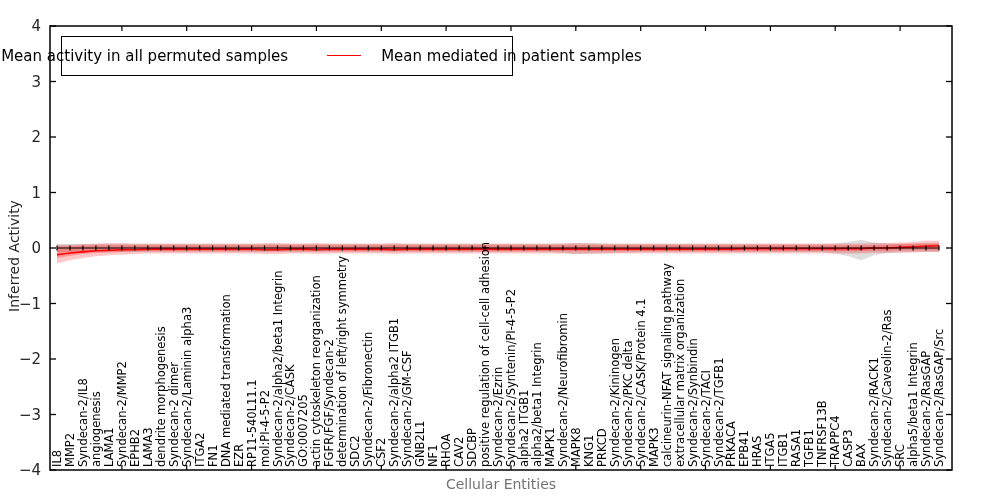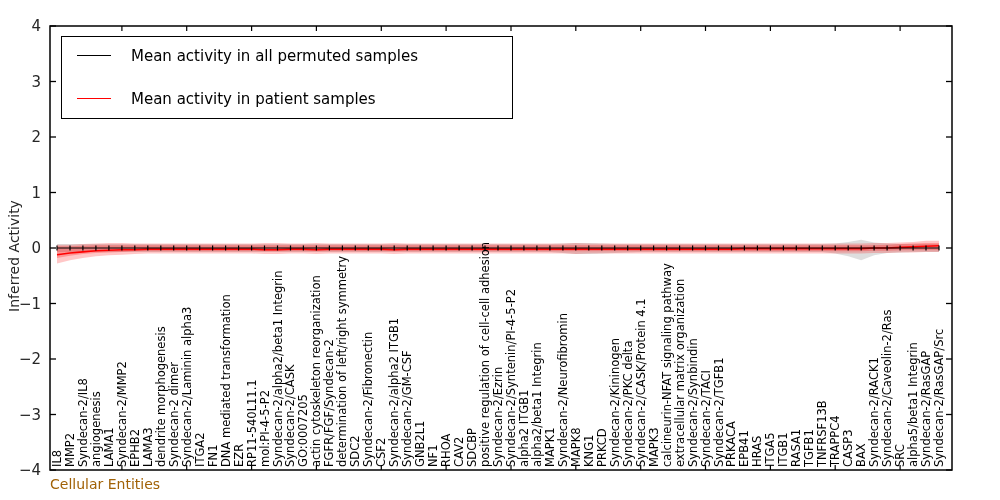--- a/index.html
+++ b/index.html
@@ -6,33 +6,33 @@
   .figure{
     position:relative;width:1000px;height:500px;background:#ffffff;
     font-family:"DejaVu Sans","Liberation Sans",sans-serif;color:#000;
     overflow:hidden;
   }
   .chart-title{
     position:absolute;top:1px;left:50px;width:902px;text-align:center;
     font-size:16px;color:#262626;white-space:nowrap;
   }
   .xlabel{
-    position:absolute;top:476px;left:50px;width:902px;
-    font-size:14px;color:#a16207;
+    position:absolute;top:476px;left:50px;width:902px;text-align:center;
+    font-size:14px;color:#737373;
   }
   .ylabel{
     position:absolute;top:248px;left:-56px;width:140px;text-align:center;
     font-size:14px;color:#262626;
     transform:rotate(-90deg) translateX(0);transform-origin:center;
   }
   svg.plot{position:absolute;top:0;left:0;}
   .legend{
     position:absolute;top:36px;left:61px;width:452px;
     background:#ffffff;border:1.5px solid #000;
-    display:flex;flex-direction:column;justify-content:center;
+    display:flex;flex-direction:row;justify-content:center;
     gap:24px;padding:9px 0 10px 0;box-sizing:border-box;
   }
   .legend-row{display:flex;align-items:center;height:19px;}
   .legend-swatch{display:inline-block;width:34px;height:0;border-top:1.6px solid #000;margin-left:15px;flex:0 0 auto;}
   .legend-label{font-size:15px;margin-left:20px;white-space:nowrap;}
 </style>
 </head>
 <body>
 
 <div class="figure">
@@ -249,19 +249,19 @@
       </g>
     </svg>
 
   <div class="legend">
     <div class="legend-row">
       <span class="legend-swatch" style="border-top-color: rgb(0, 0, 0);"></span>
       <span class="legend-label">Mean activity in all permuted samples</span>
     </div>
     <div class="legend-row">
       <span class="legend-swatch" style="border-top-color: rgb(255, 0, 0);"></span>
-      <span class="legend-label">Mean activity in patient samples</span>
+      <span class="legend-label">Mean mediated in patient samples</span>
     </div>
   </div>
 
   <div class="ylabel">Inferred Activity</div>
   <div class="xlabel">Cellular Entities</div>
 </div>
 
 </body></html>

